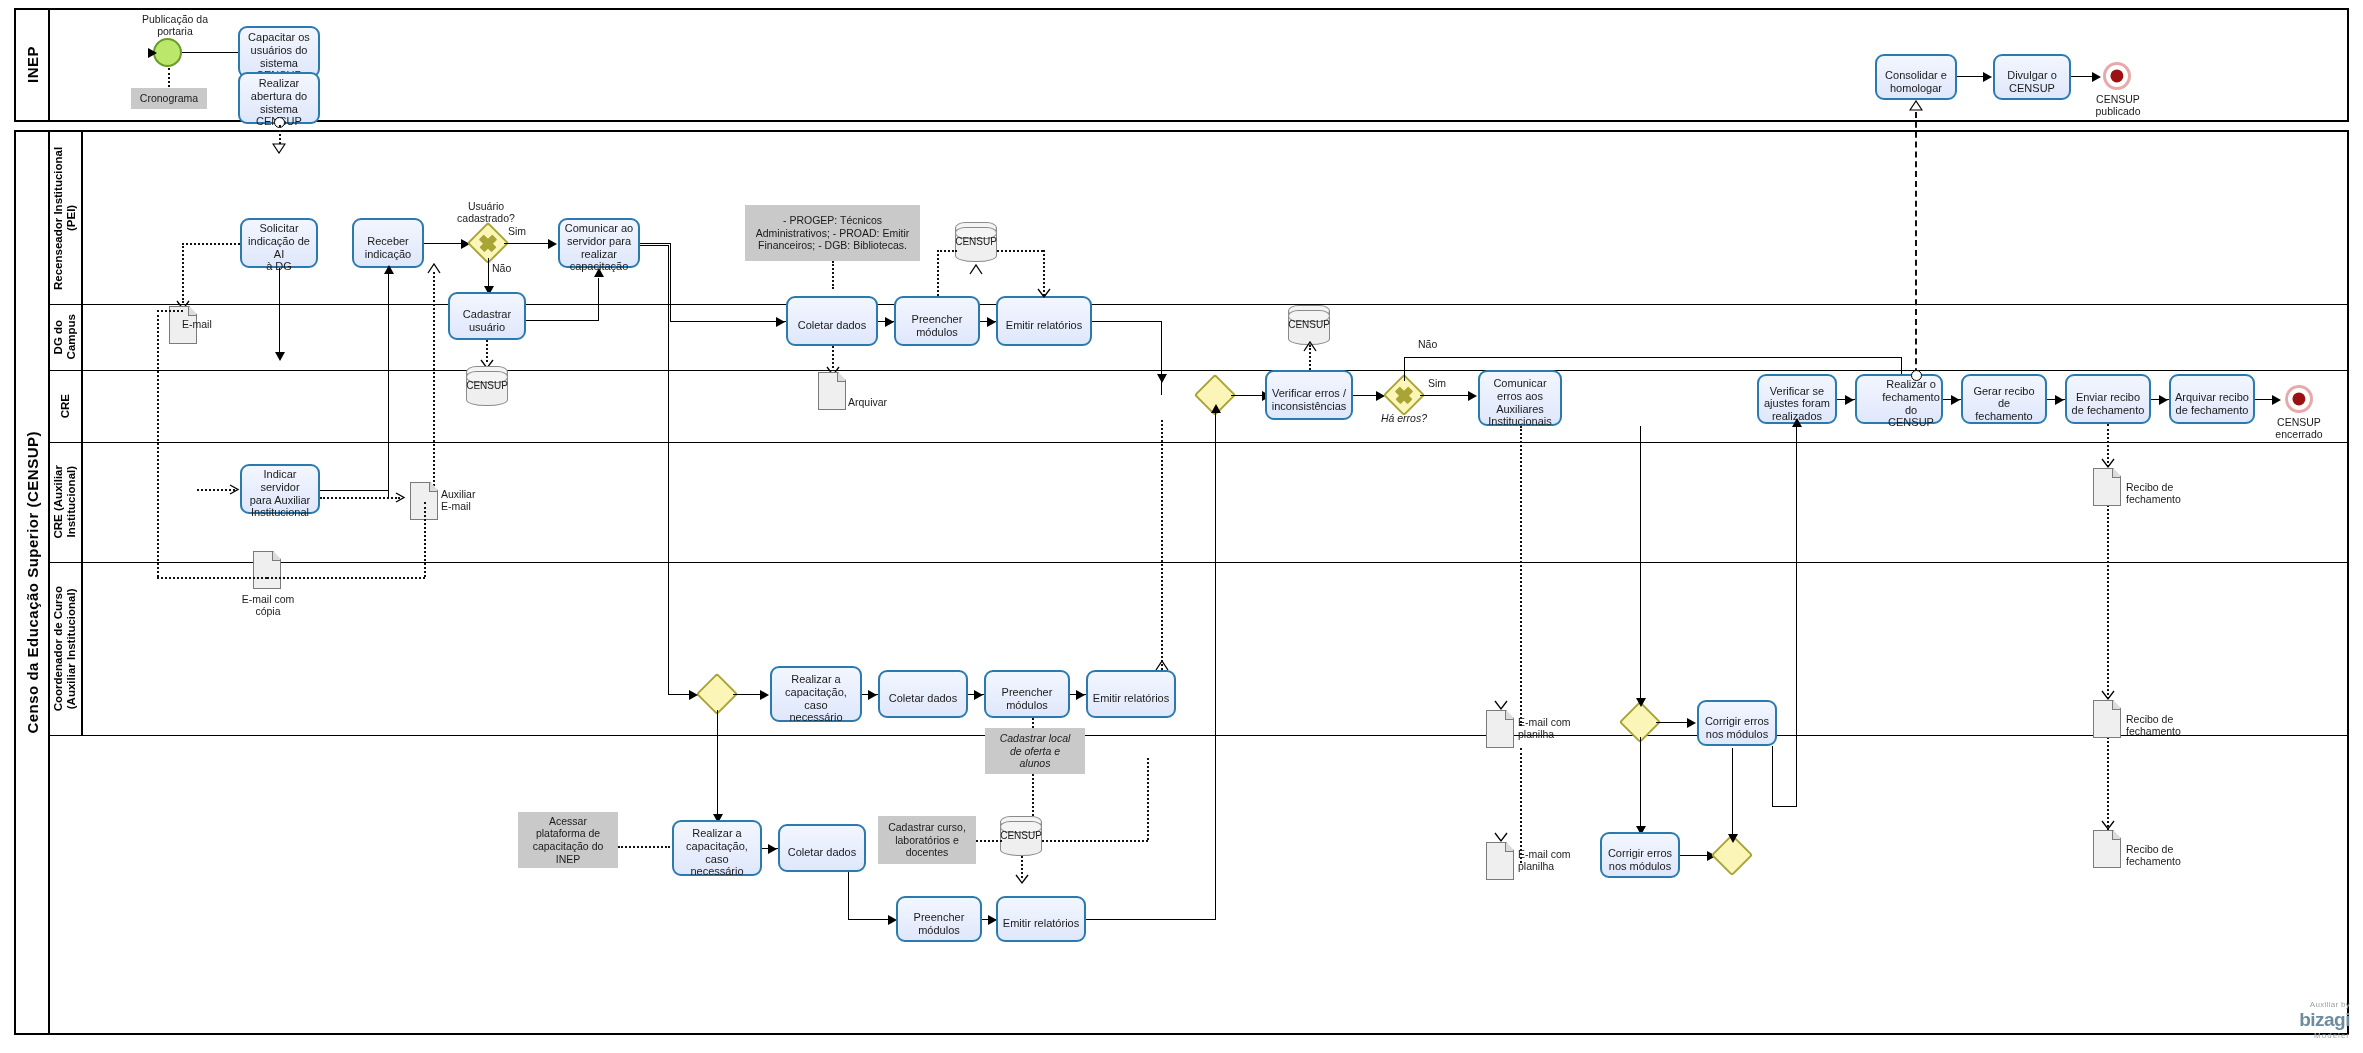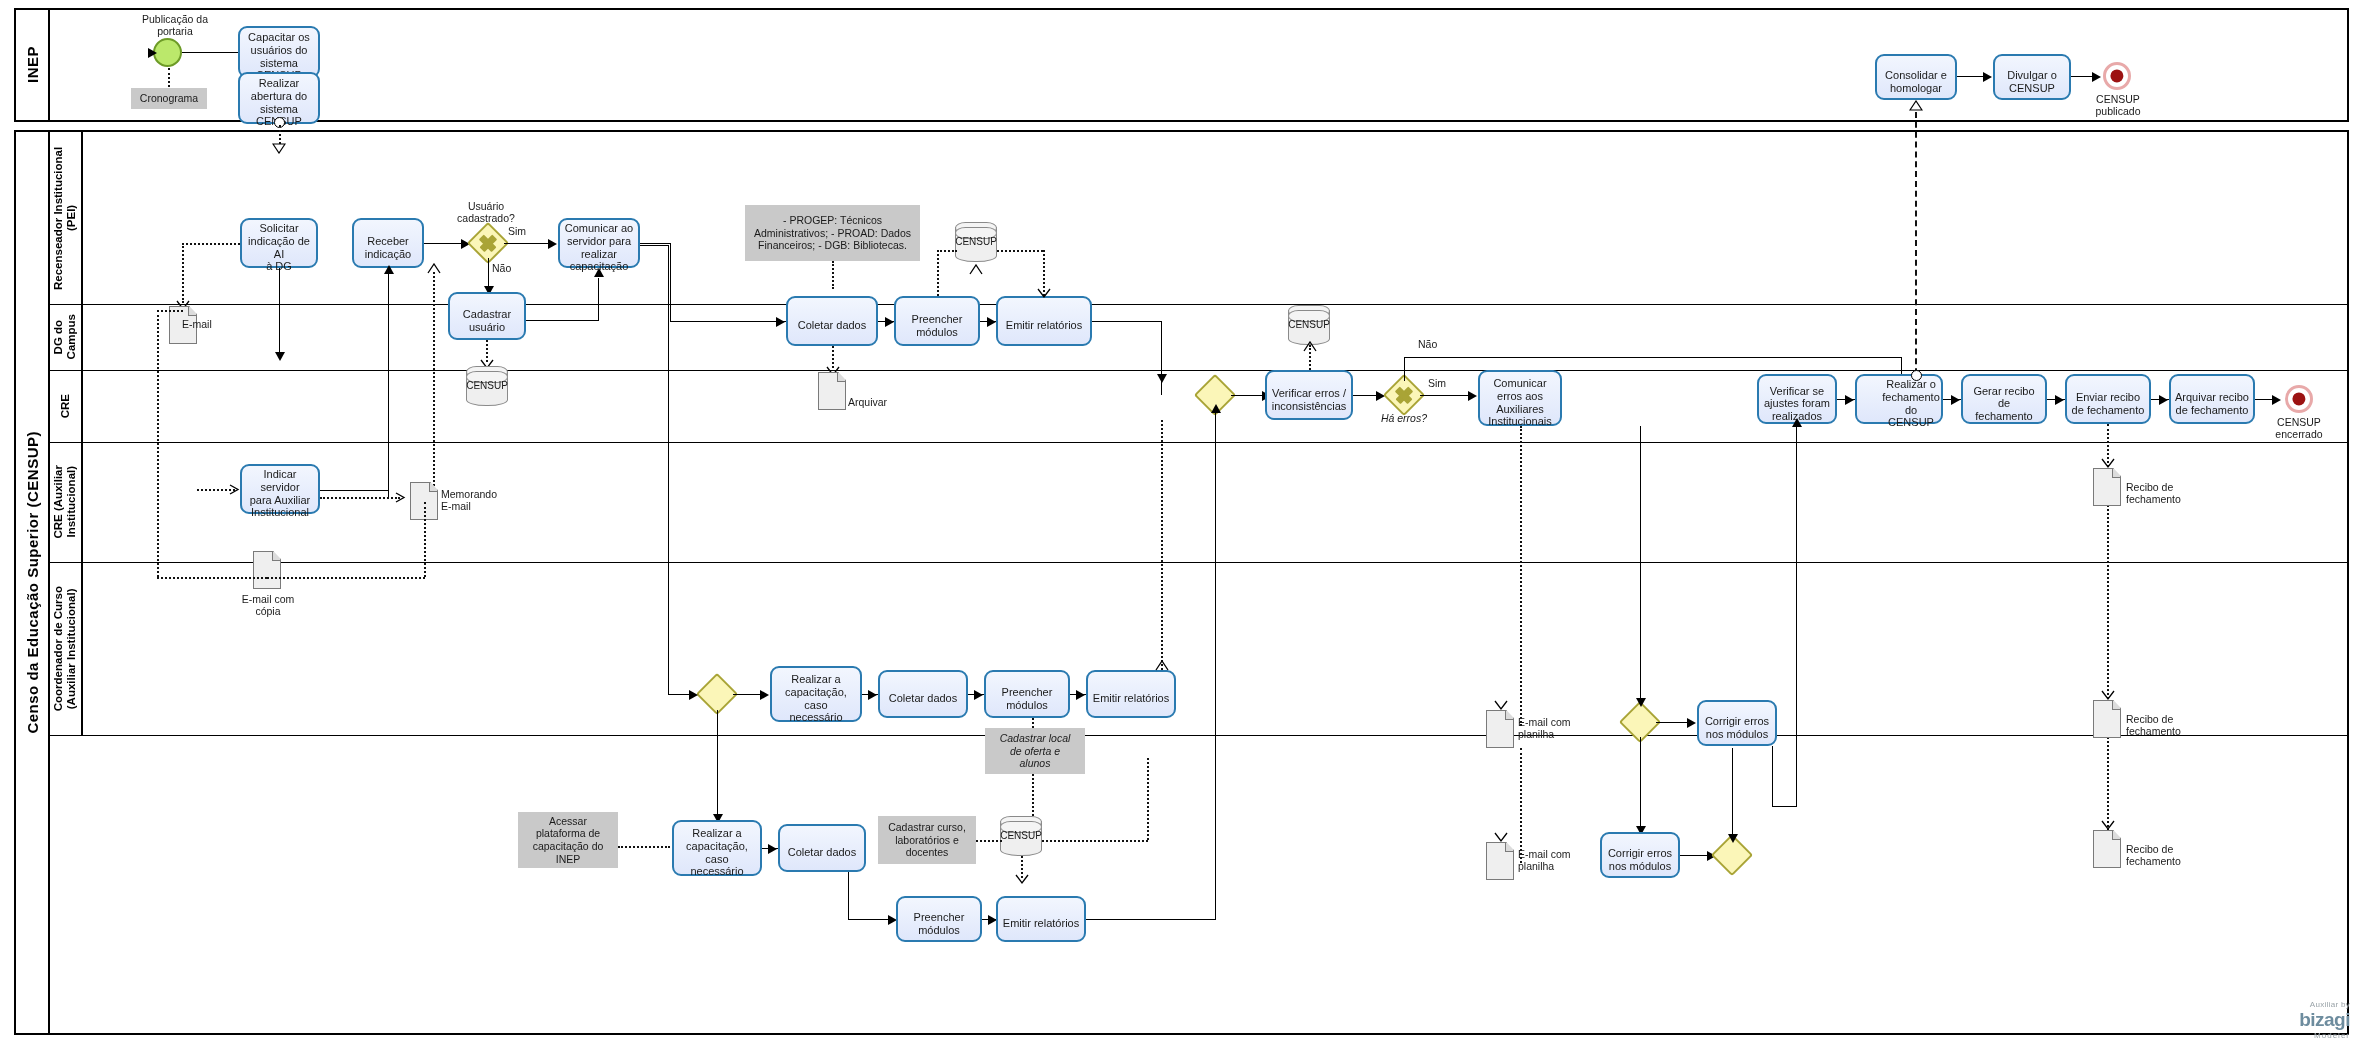--- a/index.html
+++ b/index.html
@@ -246,21 +246,21 @@
     </div>
 
   <div class="dln v" style="left:433px;top:272px;height:230px;"></div>
   <svg class="tri-o" style="left:427px;top:263px;" viewBox="0 0 14 11">
       <polyline points="1,10 7,1 13,10" fill="none" stroke="#000" stroke-width="1.3"></polyline>
     </svg>
   <div class="ln v" style="left:388px;top:268px;height:230px;"></div>
   <div class="ah u" style="left:384px;top:265px;"></div>
 
   <div class="annot" style="left:745px;top:205px;width:175px;height:56px;">
-    <span>- PROGEP: Técnicos Administrativos; - PROAD: Dados Financeiros; - DGB: Bibliotecas.</span>
+    <span>- PROGEP: Técnicos Administrativos; - PROAD: Emitir Financeiros; - DGB: Bibliotecas.</span>
     </div>
   <div class="dln v" style="left:832px;top:261px;height:28px;"></div>
 
   <div class="task" style="left:786px;top:296px;width:92px;height:50px;">
     <span>Coletar dados</span>
     </div>
   <div class="ah r" style="left:776px;top:316.5px;"></div>
   <div class="ln h" style="left:878px;top:321px;width:18px;"></div>
   <div class="ah r" style="left:885px;top:316.5px;"></div>
   <div class="task" style="left:894px;top:296px;width:86px;height:50px;">
@@ -413,21 +413,21 @@
   <div class="dln h" style="left:197px;top:489px;width:38px;"></div>
   <svg class="tri-o" style="left:229px;top:484px;" viewBox="0 0 14 11">
       <polyline points="1,1 9,5.5 1,10" fill="none" stroke="#000" stroke-width="1.3"></polyline>
     </svg>
 
   <div class="dln h" style="left:320px;top:497px;width:80px;"></div>
   <svg class="tri-o" style="left:395px;top:492px;" viewBox="0 0 14 11">
       <polyline points="1,1 9,5.5 1,10" fill="none" stroke="#000" stroke-width="1.3"></polyline>
     </svg>
   <div class="doc" style="left:410px;top:482px;width:28px;height:38px;"></div>
-  <div class="lbl" style="left:441px;top:488px;width:60px;">Memorando
+  <div class="lbl" style="left:441px;top:488px;width:60px;">Auxiliar
 E-mail</div>
 
   <div class="ln h" style="left:320px;top:490px;width:68px;"></div>
 
   <div class="doc" style="left:253px;top:551px;width:28px;height:38px;"></div>
   <div class="lbl c" style="left:232px;top:593px;width:72px;">E-mail com
 cópia</div>
   <div class="dln h" style="left:157px;top:577px;width:110px;"></div>
   <div class="dln h" style="left:267px;top:577px;width:158px;"></div>
   <div class="dln v" style="left:157px;top:310px;height:267px;"></div>

